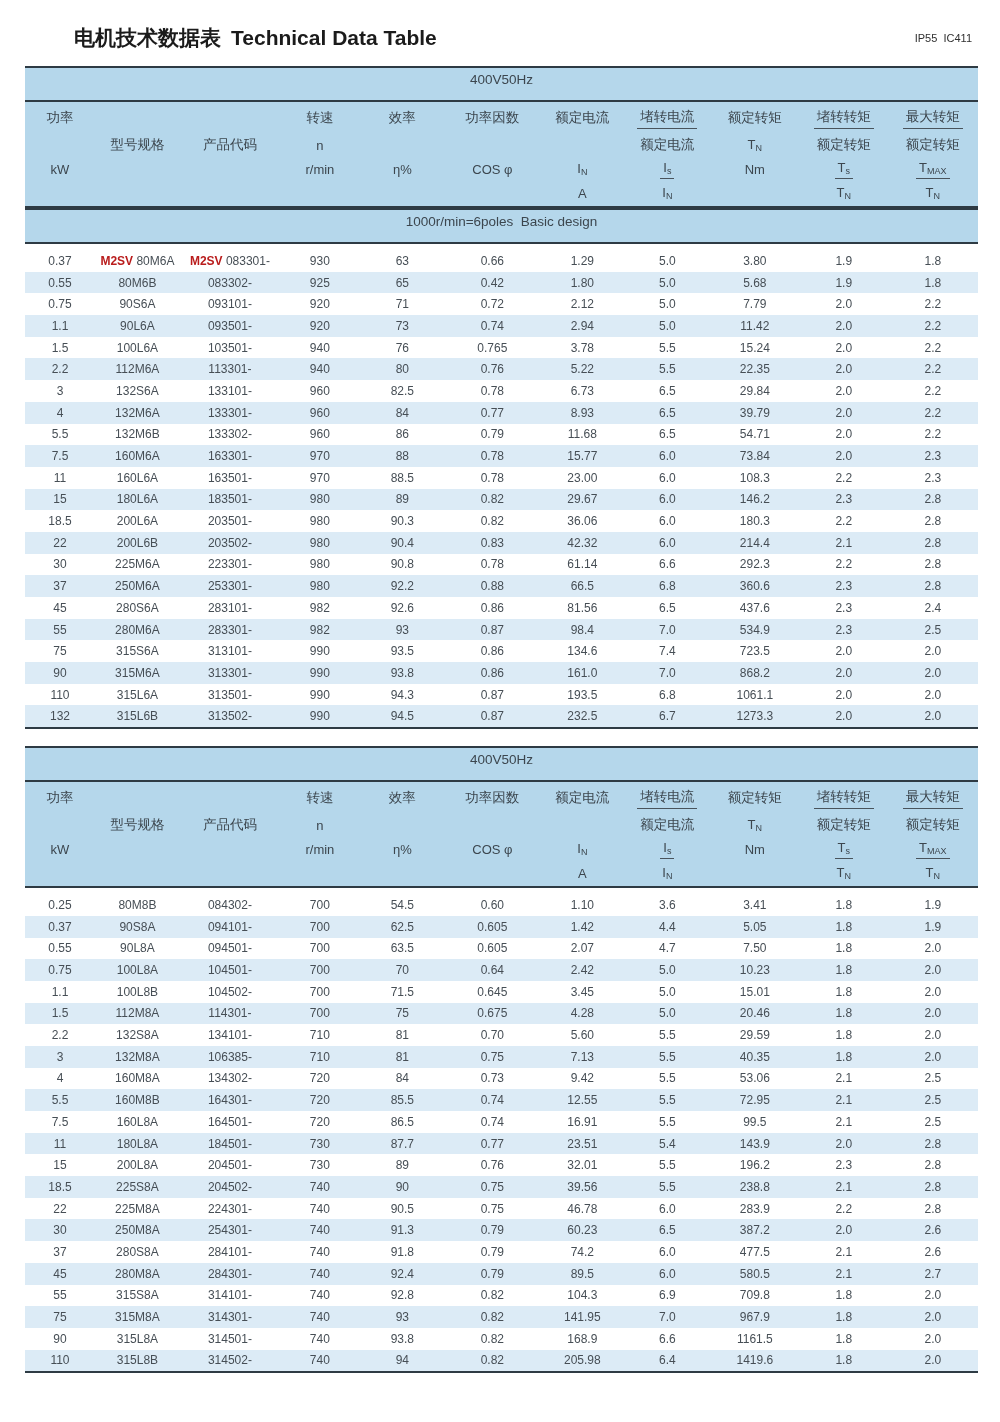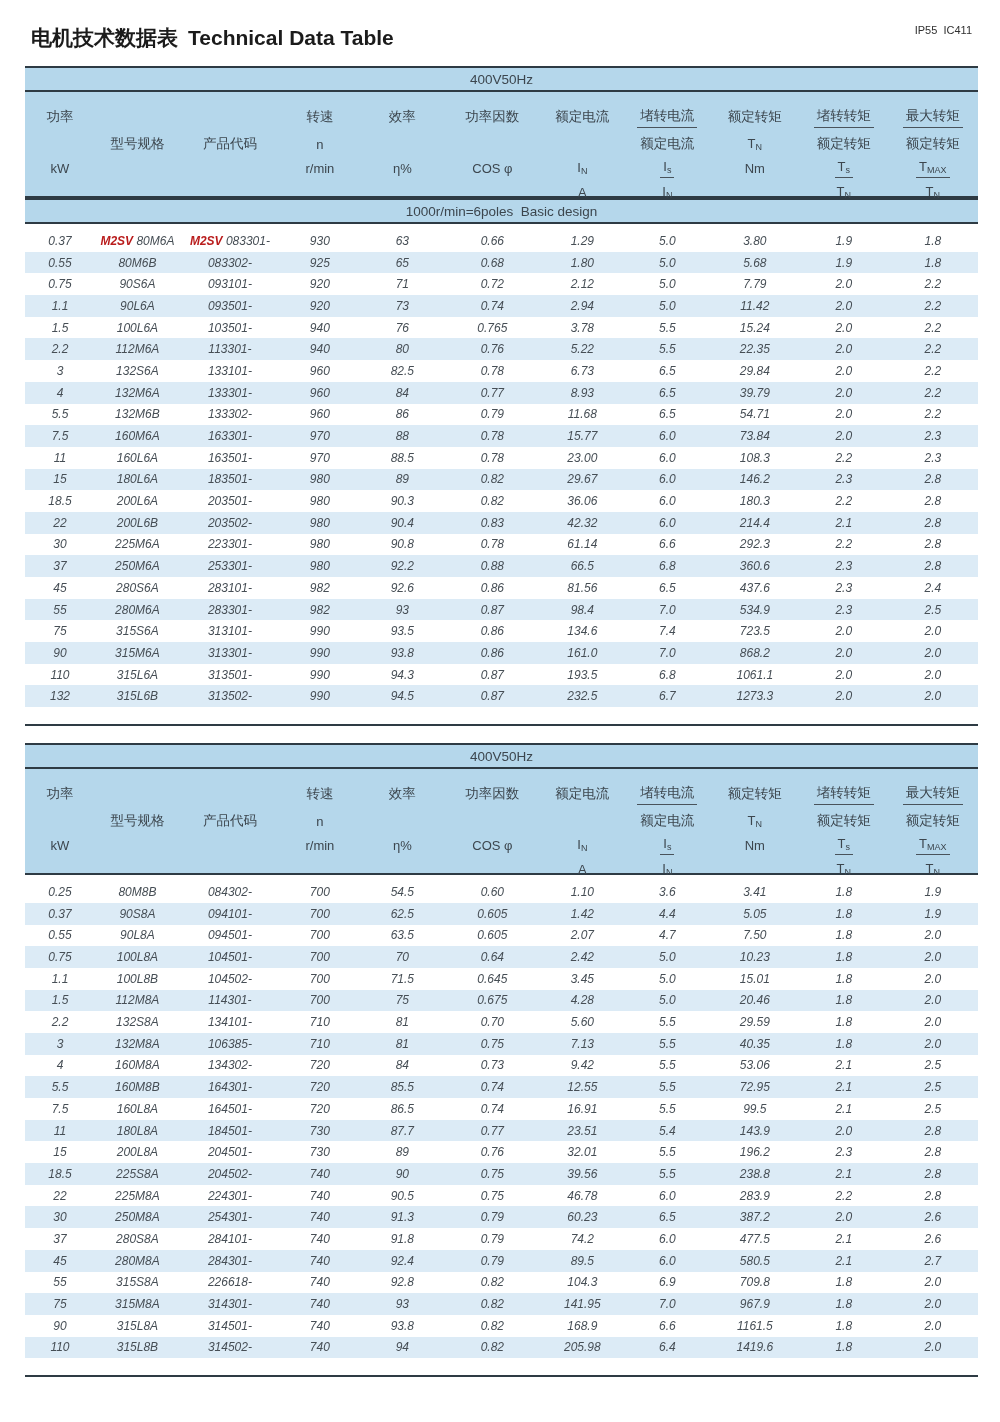--- a/index.html
+++ b/index.html
@@ -12,56 +12,57 @@
   *{box-sizing:border-box;}
   html,body{margin:0;padding:0;}
   body{
     width:1000px;height:1422px;background:#fff;
     font-family:"Liberation Sans","DejaVu Sans",sans-serif;
     color:var(--txt);
   }
   .sheet{width:1000px;height:1422px;padding:0 22px 0 25px;overflow:hidden;}
 
   .titlebar{
-    display:flex;justify-content:space-between;align-items:flex-start;
+    display:flex;justify-content:space-between;align-items:center;
     padding:24px 6px 14px 6px;
+    margin-left:43px;
   }
   .title{font-size:21px;font-weight:700;color:#1b1b1b;white-space:pre;}
   .title .en{margin-left:10px;}
   .badge{font-size:11px;font-weight:400;color:#2f2f2f;white-space:pre;}
 
   .tbl{width:100%;border-bottom:2px solid var(--line);}
   .tbl + .tbl{margin-top:17px;}
 
   .band{
     background:var(--band);
     border-top:2px solid var(--line);
     border-bottom:2px solid var(--line);
-    height:26px;line-height:23px;text-align:center;
+    height:36px;line-height:23px;text-align:center;
     font-size:13.5px;color:var(--htxt);white-space:pre;
   }
   .hdrwrap{background:var(--band);border-bottom:2px solid var(--line);}
   .hdr{
     display:grid;
     grid-template-columns:7.34% 8.92% 10.49% 8.39% 8.92% 9.97% 8.92% 8.92% 9.44% 9.23% 9.46%;
     height:104px;
   }
   .hcell{
     display:grid;
     grid-template-rows:30px 24px 24px 24px;
     align-items:center;justify-items:center;
-    padding-top:10px;overflow:visible;
+    padding-top:1px;overflow:visible;
   }
   .r1{grid-row:1}.r2{grid-row:2}.r3{grid-row:3}.r4{grid-row:4}
   .zh{font-size:13.5px;color:var(--htxt);white-space:nowrap;}
   .unit{font-size:13px;color:var(--htxt);white-space:nowrap;}
   .bar{border-bottom:1.5px solid #49535b;padding:0 3px 2px 3px;}
   .sym sub{font-size:9px;vertical-align:-2px;letter-spacing:0;}
 
-  table{width:100%;border-collapse:collapse;table-layout:fixed;margin:6px 0 17px 0;font-style:italic;}
+  table{width:100%;border-collapse:collapse;table-layout:fixed;margin:6px 0 0 0;}
   td{
     height:21.7px;padding:0;text-align:center;vertical-align:middle;
     font-size:12px;color:#464e55;white-space:nowrap;overflow:visible;
   }
   tbody tr:nth-child(even) td{background:var(--stripe);}
   td b{font-weight:700;color:#b91c1c;}
 </style>
 </head>
 <body>
 
@@ -157,21 +158,21 @@
             <td>3.80</td>
             <td>1.9</td>
             <td>1.8</td>
           </tr>
           <tr>
             <td>0.55</td>
             <td>80M6B</td>
             <td>083302-</td>
             <td>925</td>
             <td>65</td>
-            <td>0.68</td>
+            <td>0.42</td>
             <td>1.80</td>
             <td>5.0</td>
             <td>5.68</td>
             <td>1.9</td>
             <td>1.8</td>
           </tr>
           <tr>
             <td>0.75</td>
             <td>90S6A</td>
             <td>093101-</td>
@@ -737,21 +738,21 @@
             <td>0.79</td>
             <td>89.5</td>
             <td>6.0</td>
             <td>580.5</td>
             <td>2.1</td>
             <td>2.7</td>
           </tr>
           <tr>
             <td>55</td>
             <td>315S8A</td>
-            <td>226618-</td>
+            <td>314101-</td>
             <td>740</td>
             <td>92.8</td>
             <td>0.82</td>
             <td>104.3</td>
             <td>6.9</td>
             <td>709.8</td>
             <td>1.8</td>
             <td>2.0</td>
           </tr>
           <tr>

